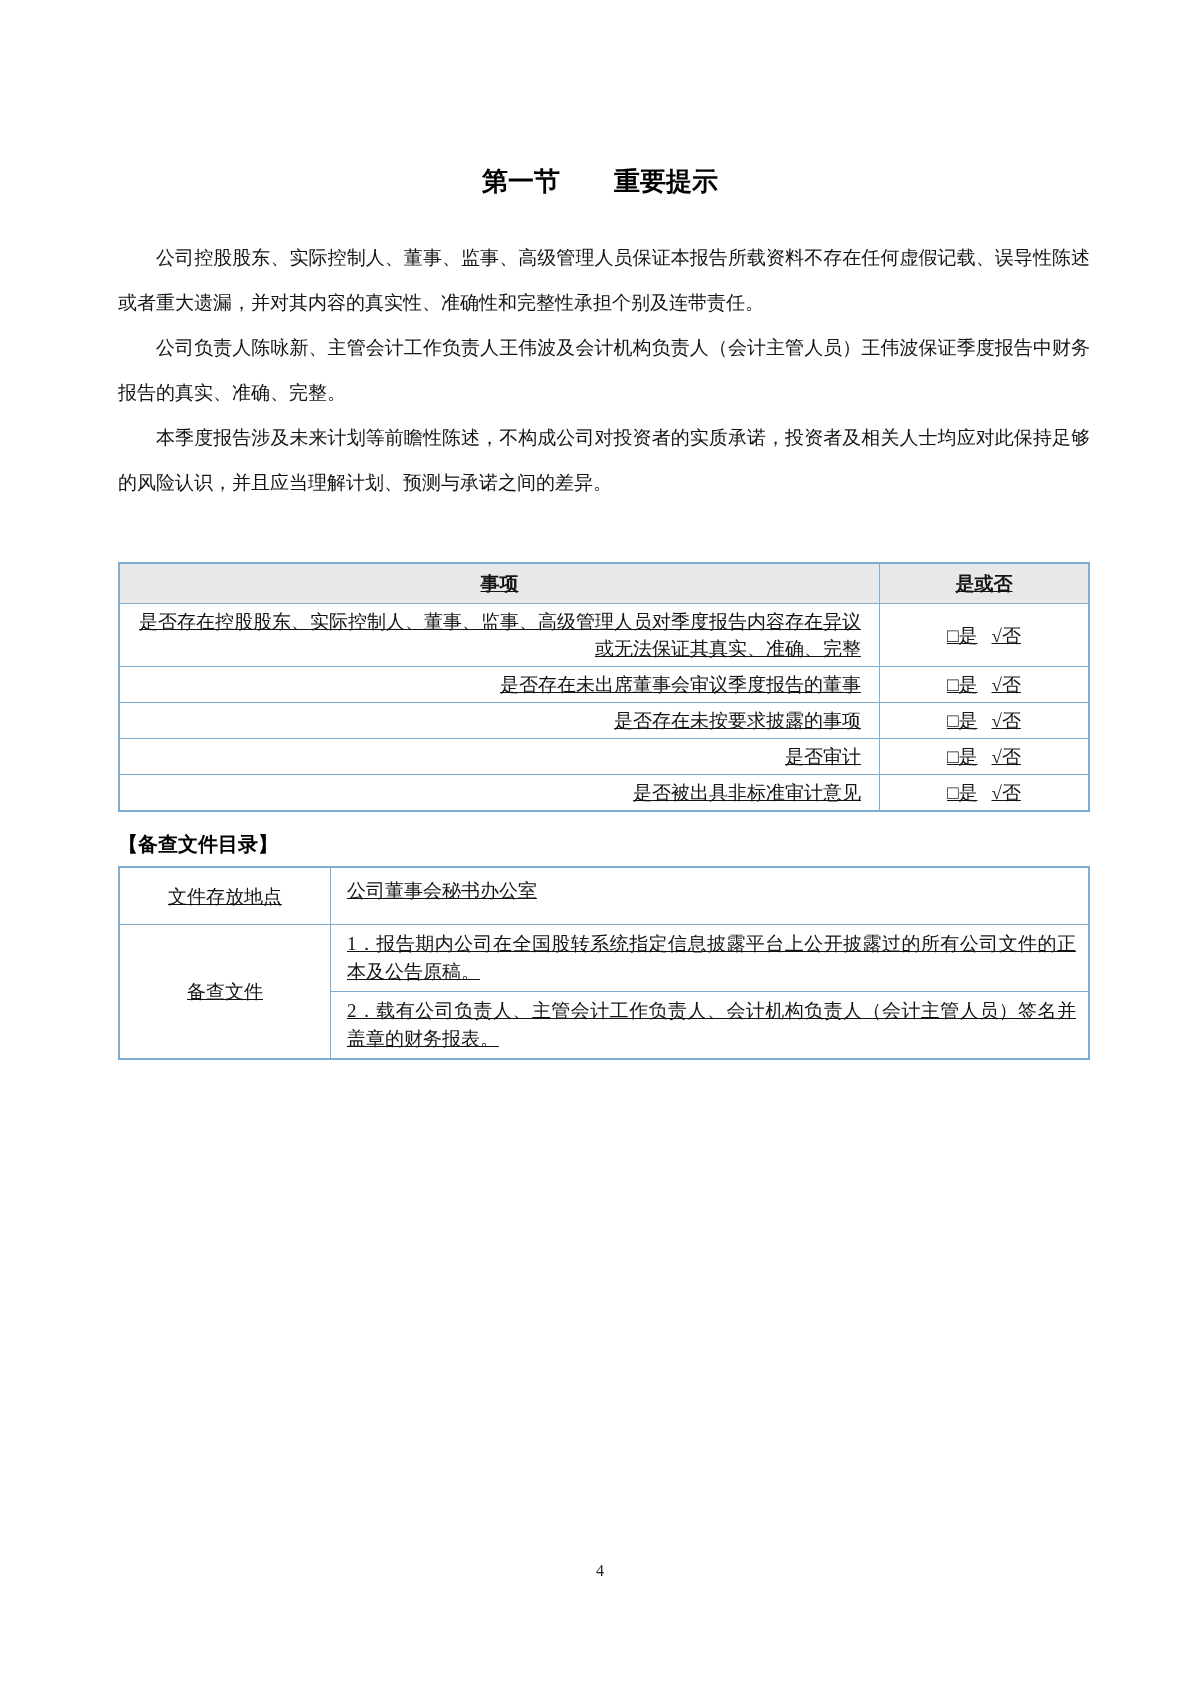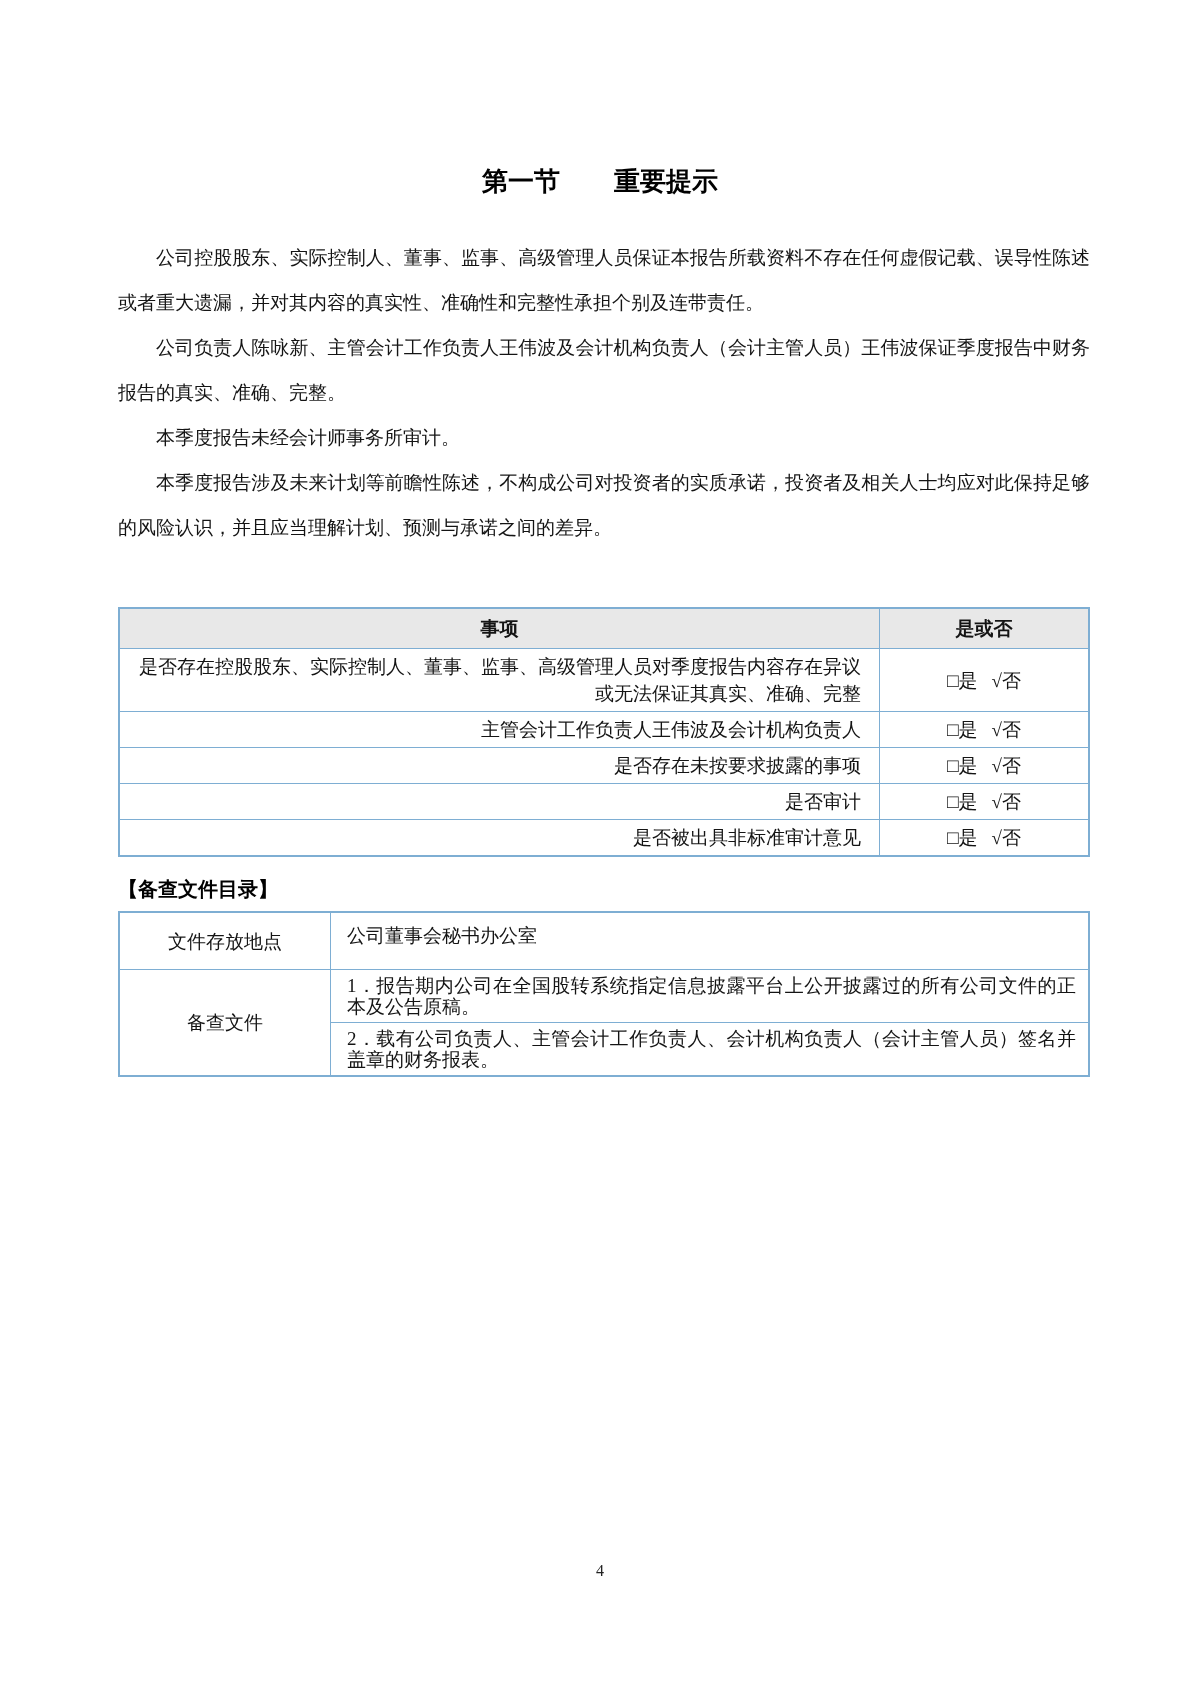--- a/index.html
+++ b/index.html
@@ -27,21 +27,21 @@
   .paragraphs p{
     margin:0;
     font-size:19px;
     line-height:45px;
     text-indent:2em;
     text-align:justify;
   }
   table{border-collapse:collapse;width:100%;table-layout:fixed;}
   table.items-table{margin-top:57px;border:2px solid #7EAED3;}
   table.ref-table{margin-top:8px;border:2px solid #7EAED3;}
-  th,td{border:1px solid #7EAED3;font-size:19px;vertical-align:middle;}
+  th,td{border:1px solid #7EAED3;font-size:19px;vertical-align:middle;text-decoration:underline;}
   .items-table th{
     height:39px;
     background:#E8E8E8;
     font-family:"Liberation Sans","DejaVu Sans",sans-serif;
     font-weight:700;
     text-align:center;
     padding:0;
   }
   .items-table col.c-item{width:78.4%;}
   .items-table col.c-answer{width:21.6%;}
@@ -72,21 +72,21 @@
     padding:4px 6px;
     line-height:27px;
   }
   .ref-table td.t2-value{
     padding:4px 6px 16px 16px;
     line-height:27px;
     text-align:left;
   }
   .ref-table td.t2-item{
     padding:5px 12px 5px 16px;
-    line-height:21px;
+    line-height:28px;
     text-align:justify;
     margin-left:16px;
   }
   .ref-table tr.row-loc td{height:36px;}
   .page-footer{
     position:absolute;
     left:0;right:0;bottom:116px;
     text-align:center;
     font-size:16px;
     color:#222;
@@ -99,42 +99,41 @@
 
   <h1 class="doc-title">
     <span>第一节</span><span class="t-gap"></span><span>重要提示</span>
   </h1>
 
   <div class="content">
 
     <div class="paragraphs">
       <p>公司控股股东、实际控制人、董事、监事、高级管理人员保证本报告所载资料不存在任何虚假记载、误导性陈述或者重大遗漏，并对其内容的真实性、准确性和完整性承担个别及连带责任。</p>
       <p>公司负责人陈咏新、主管会计工作负责人王伟波及会计机构负责人（会计主管人员）王伟波保证季度报告中财务报告的真实、准确、完整。</p>
-      <p>本季度报告未经会计师事务所审计。</p>
       <p>本季度报告涉及未来计划等前瞻性陈述，不构成公司对投资者的实质承诺，投资者及相关人士均应对此保持足够的风险认识，并且应当理解计划、预测与承诺之间的差异。</p>
     </div>
 
     <table class="items-table">
       <colgroup>
           <col class="c-item">
           <col class="c-answer">
         </colgroup>
       <thead>
         <tr>
           <th>事项</th>
           <th>是或否</th>
         </tr>
       </thead>
       <tbody>
         <tr>
           <td class="cell-item">是否存在控股股东、实际控制人、董事、监事、高级管理人员对季度报告内容存在异议或无法保证其真实、准确、完整</td>
           <td class="cell-answer"><span>□是</span><span class="no-part">√否</span></td>
         </tr>
         <tr>
-          <td class="cell-item">主管会计工作负责人王伟波及会计机构负责人</td>
+          <td class="cell-item">是否存在未出席董事会审议季度报告的董事</td>
           <td class="cell-answer"><span>□是</span><span class="no-part">√否</span></td>
         </tr>
         <tr>
           <td class="cell-item">是否存在未按要求披露的事项</td>
           <td class="cell-answer"><span>□是</span><span class="no-part">√否</span></td>
         </tr>
         <tr>
           <td class="cell-item">是否审计</td>
           <td class="cell-answer"><span>□是</span><span class="no-part">√否</span></td>
         </tr>

